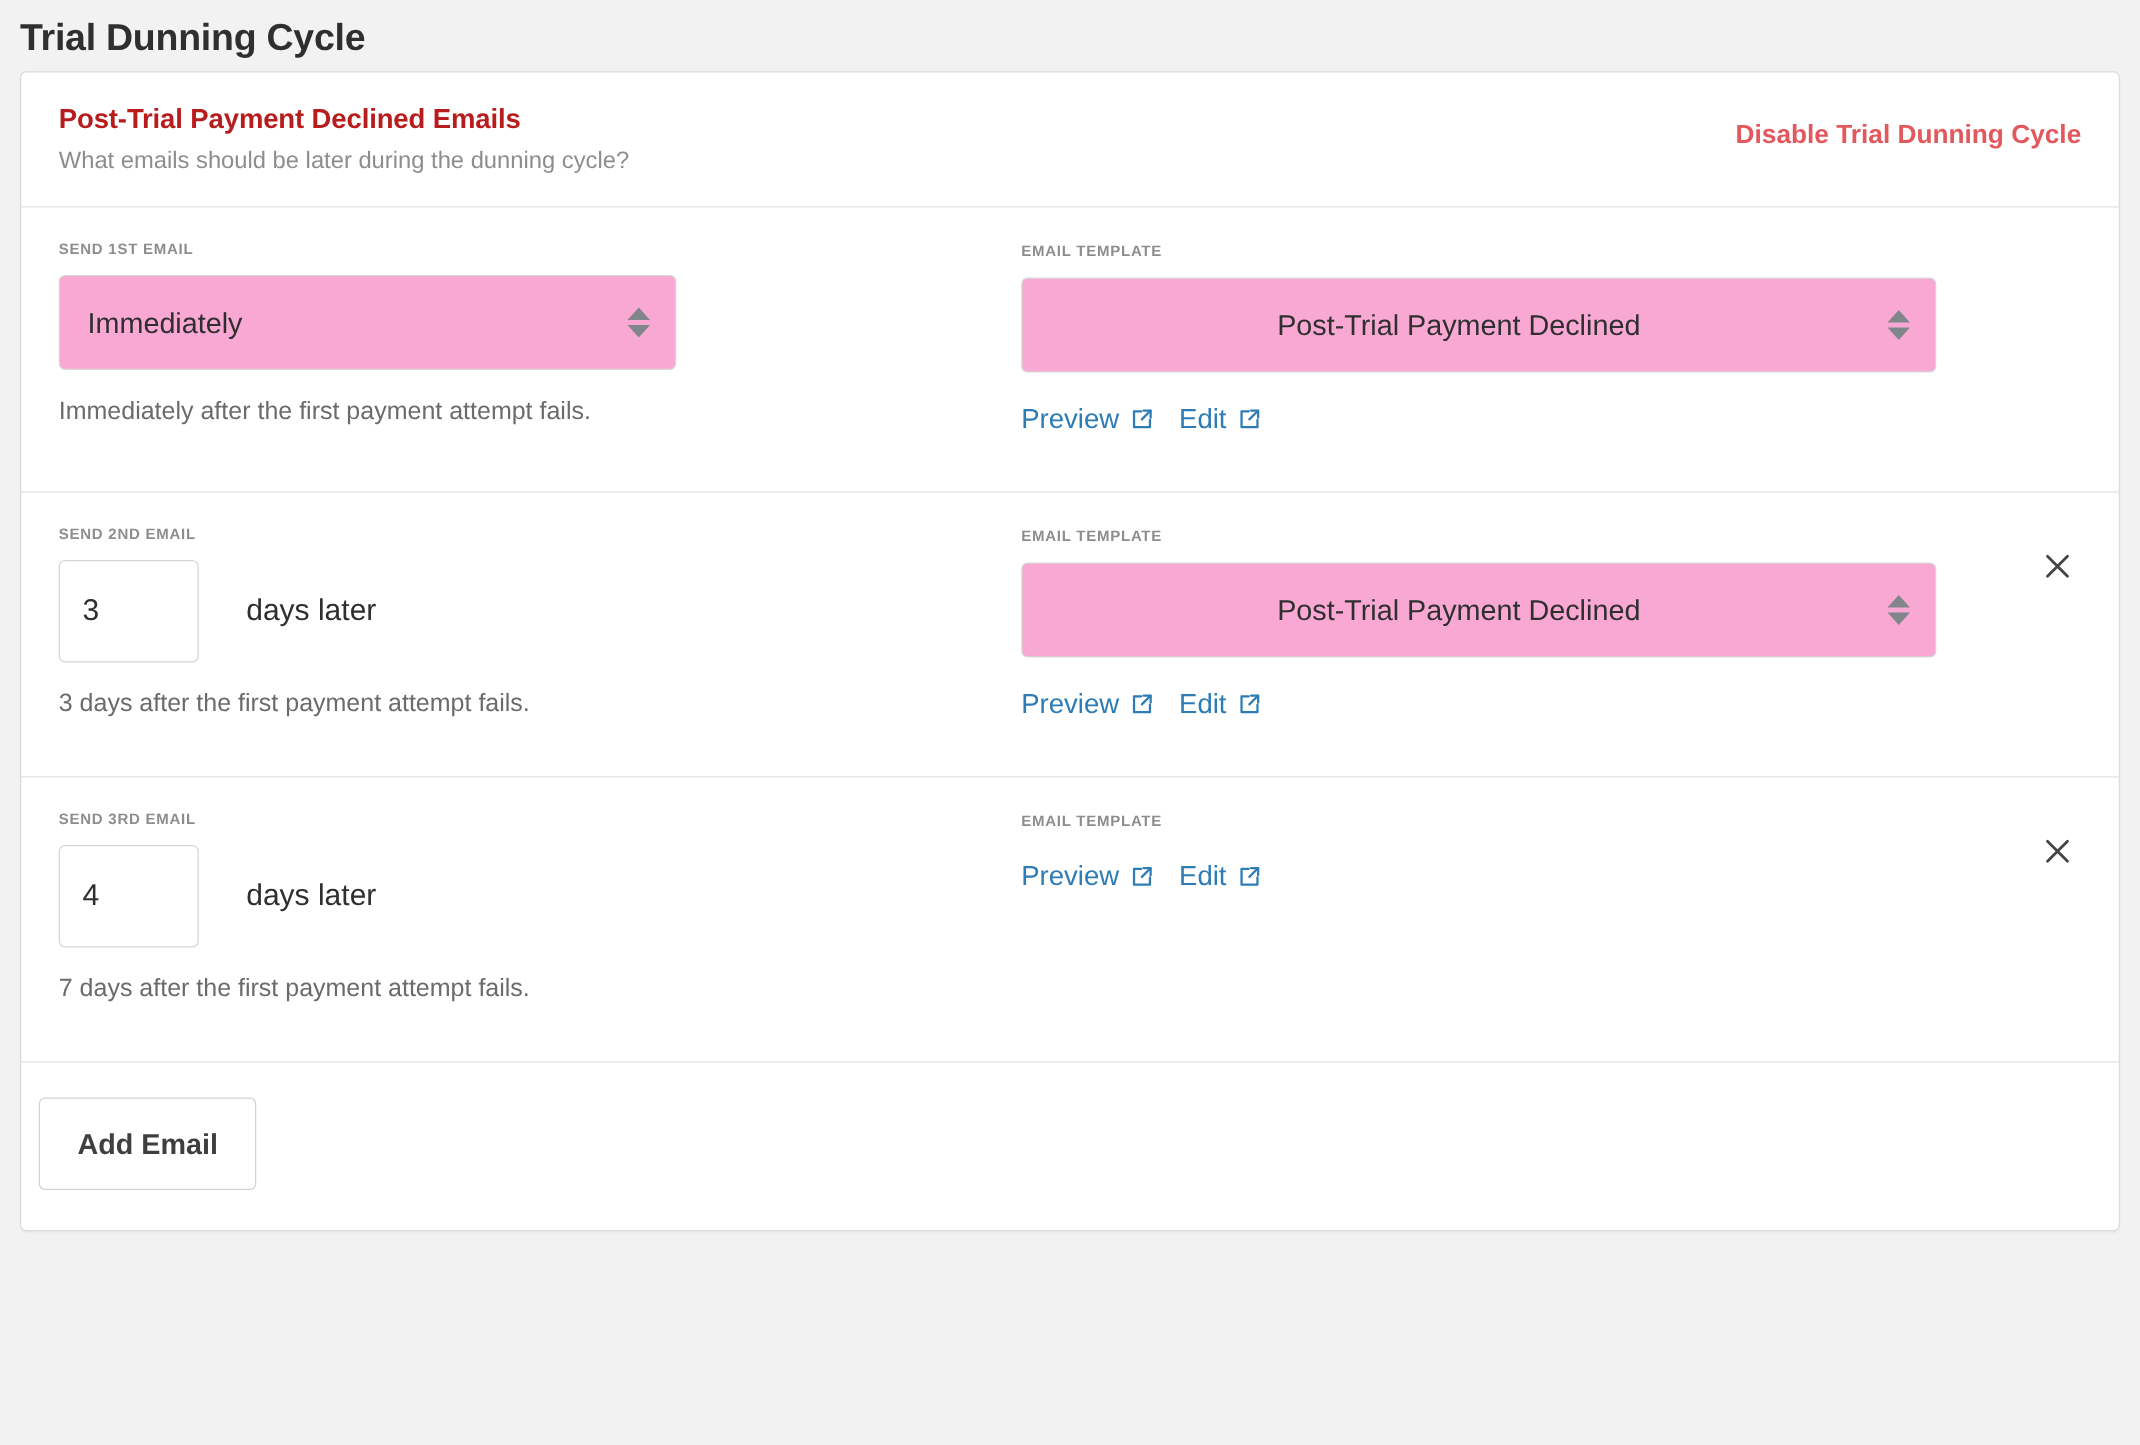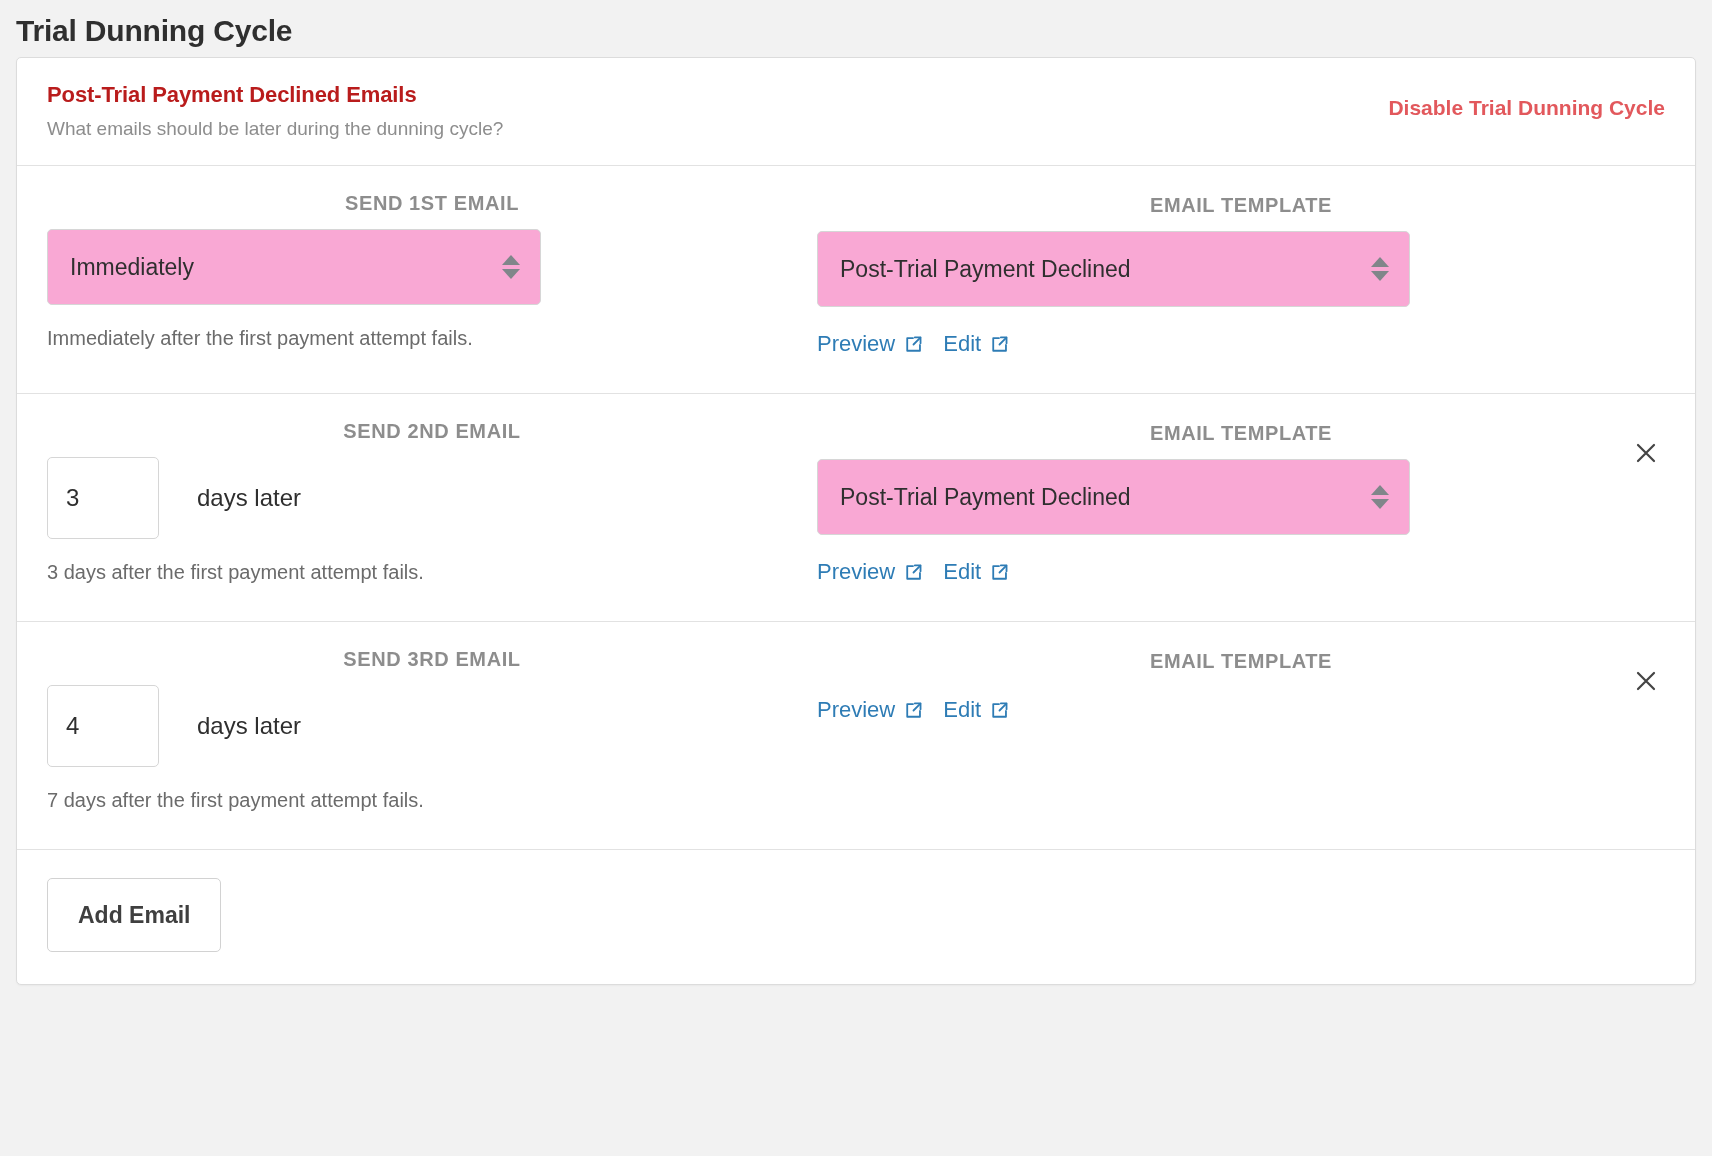--- a/index.html
+++ b/index.html
@@ -80,46 +80,45 @@
     display: flex;
     position: relative;
     border-bottom: 1px solid #e2e2e2;
     padding: 26px 30px 30px 30px;
     min-height: 228px;
   }
   .col-schedule { width: 770px; flex: 0 0 770px; }
   .col-template { flex: 1 1 auto; padding-top: 2px; }
 
   .field-label {
-    font-size: 20px;
+    font-size: 12px;
     font-weight: bold;
     letter-spacing: 0.6px;
     color: #8d8d8d;
     text-transform: uppercase;
     margin: 0 0 14px 0;
-    text-align: center;
   }
 
   
   .select {
     position: relative;
     background: #f9a8d4;
     border: 1px solid #d6d6d6;
     border-radius: 5px;
     height: 76px;
     display: flex;
     align-items: center;
     padding: 0 54px 0 22px;
     font-size: 23px;
     color: #2f2f2f;
     cursor: pointer;
     user-select: none;
   }
   .select-sm { width: 494px; }
-  .select-lg { width: 593px; }
+  .select-lg { width: 732px; justify-content: center; }
   .select .stepper {
     position: absolute;
     right: 20px;
     top: 50%;
     transform: translateY(-50%);
     display: flex;
     flex-direction: column;
     align-items: center;
     gap: 4px;
   }
@@ -184,21 +183,21 @@
     width: 34px;
     height: 34px;
     background: none;
     border: none;
     padding: 0;
     cursor: pointer;
     line-height: 0;
   }
 
   
-  .card-footer { padding: 28px 30px 32px 30px; text-decoration: underline; }
+  .card-footer { padding: 28px 30px 32px 14px; text-decoration: underline; }
   .add-btn {
     background: #ffffff;
     border: 1px solid #d2d2d2;
     border-radius: 5px;
     height: 74px;
     padding: 0 30px;
     font-family: "Liberation Sans", sans-serif;
     font-size: 23px;
     font-weight: bold;
     color: #3f3f3f;

